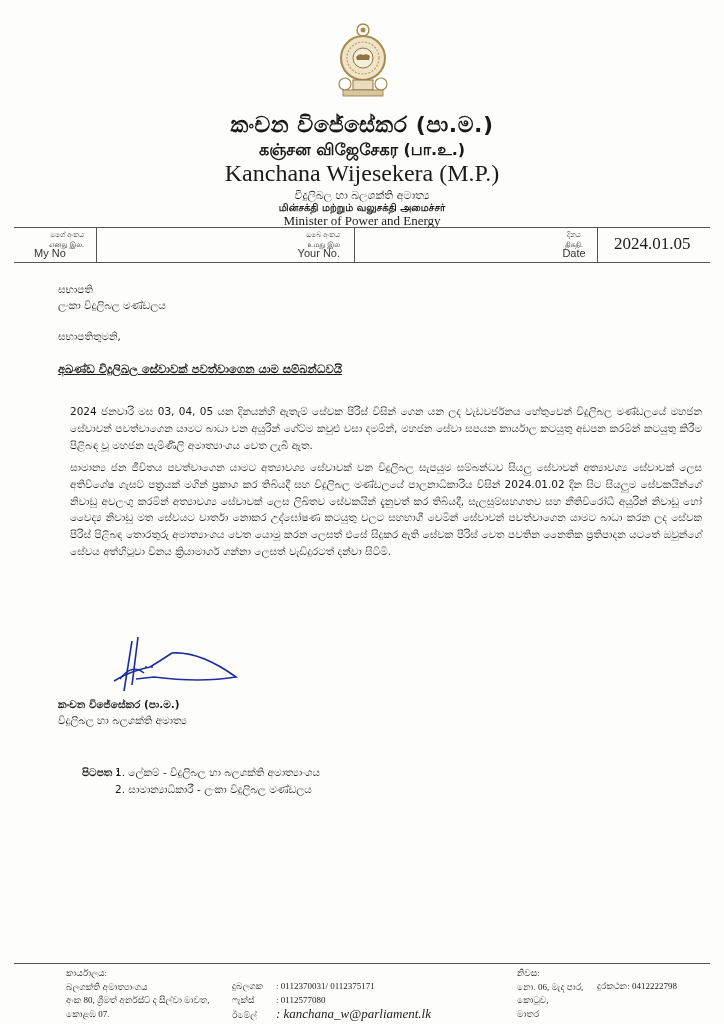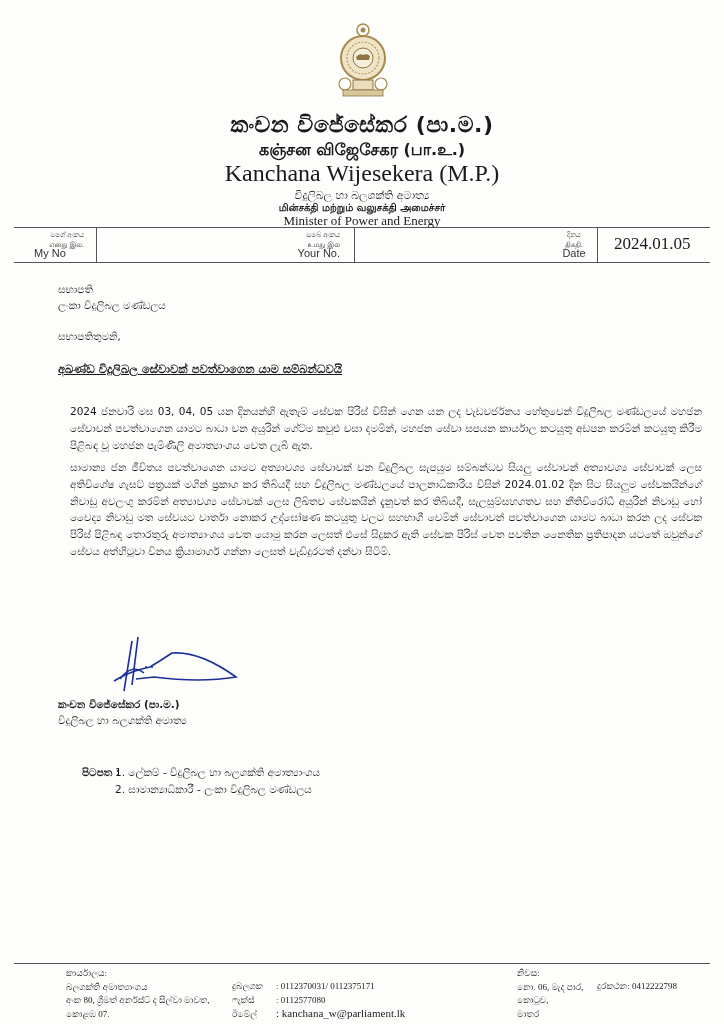--- a/index.html
+++ b/index.html
@@ -109,21 +109,21 @@
 <div class="abs foot" style="left:22px; top:967px;margin-left:44px;">
   <div>කාර්යාලය:</div>
   <div>බලශක්ති අමාත්‍යාංශය</div>
   <div>අංක 80, ශ්‍රීමත් අර්නස්ට් ද සිල්වා මාවත,</div>
   <div>කොළඹ 07.</div>
 </div>
 
 <div class="abs foot" style="left:232px; top:980px;">
   <div><span style="display:inline-block;width:44px;">දුබලශක</span><span>: 0112370031/ 0112375171</span></div>
   <div><span style="display:inline-block;width:44px;">ෆැක්ස්</span><span>: 0112577080</span></div>
-  <div><span style="display:inline-block;width:44px;">ඊමේල්</span><span style="font-size:11px;">: kanchana_w@parliament.lk</span></div>
+  <div><span style="display:inline-block;width:44px;">ඊමේල්</span><span style="font-size:13px;font-style:italic;">: kanchana_w@parliament.lk</span></div>
 </div>
 
 <div class="abs foot" style="left:488px; top:967px;margin-left:29px;">
   <div>නිවස:</div>
   <div>නො. 06, මැද පාර,</div>
   <div>කොටුව,</div>
   <div>මාතර</div>
 </div>
 <div class="abs foot" style="left:597px; top:980px;">දුරකථන: 0412222798</div>
 

